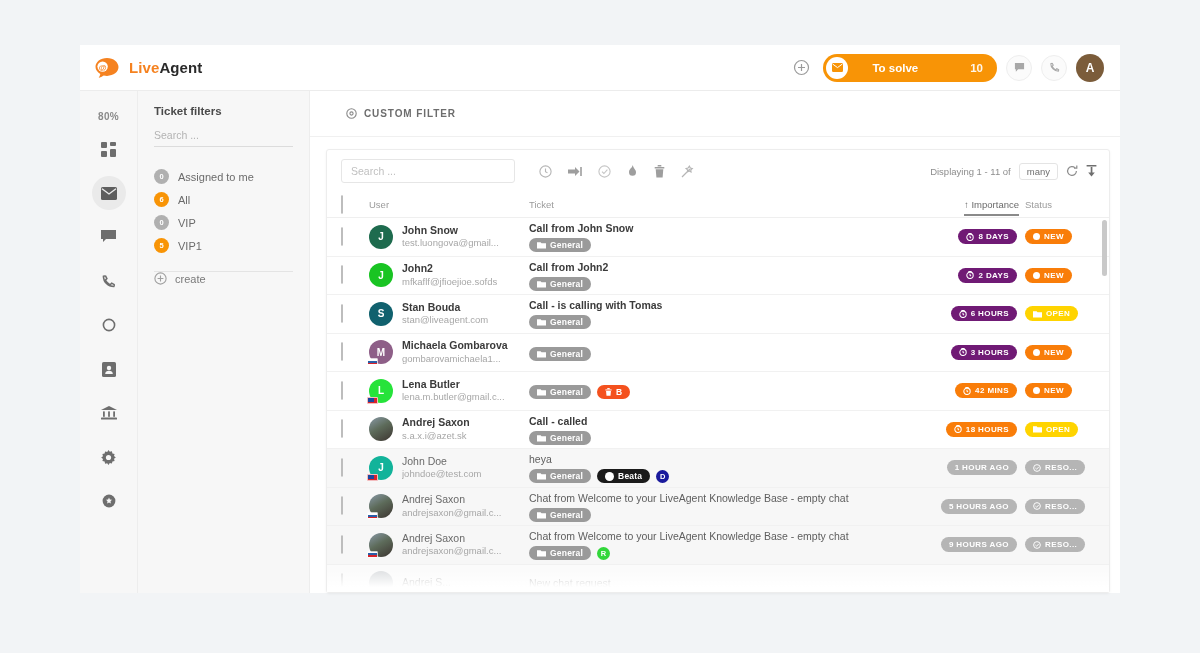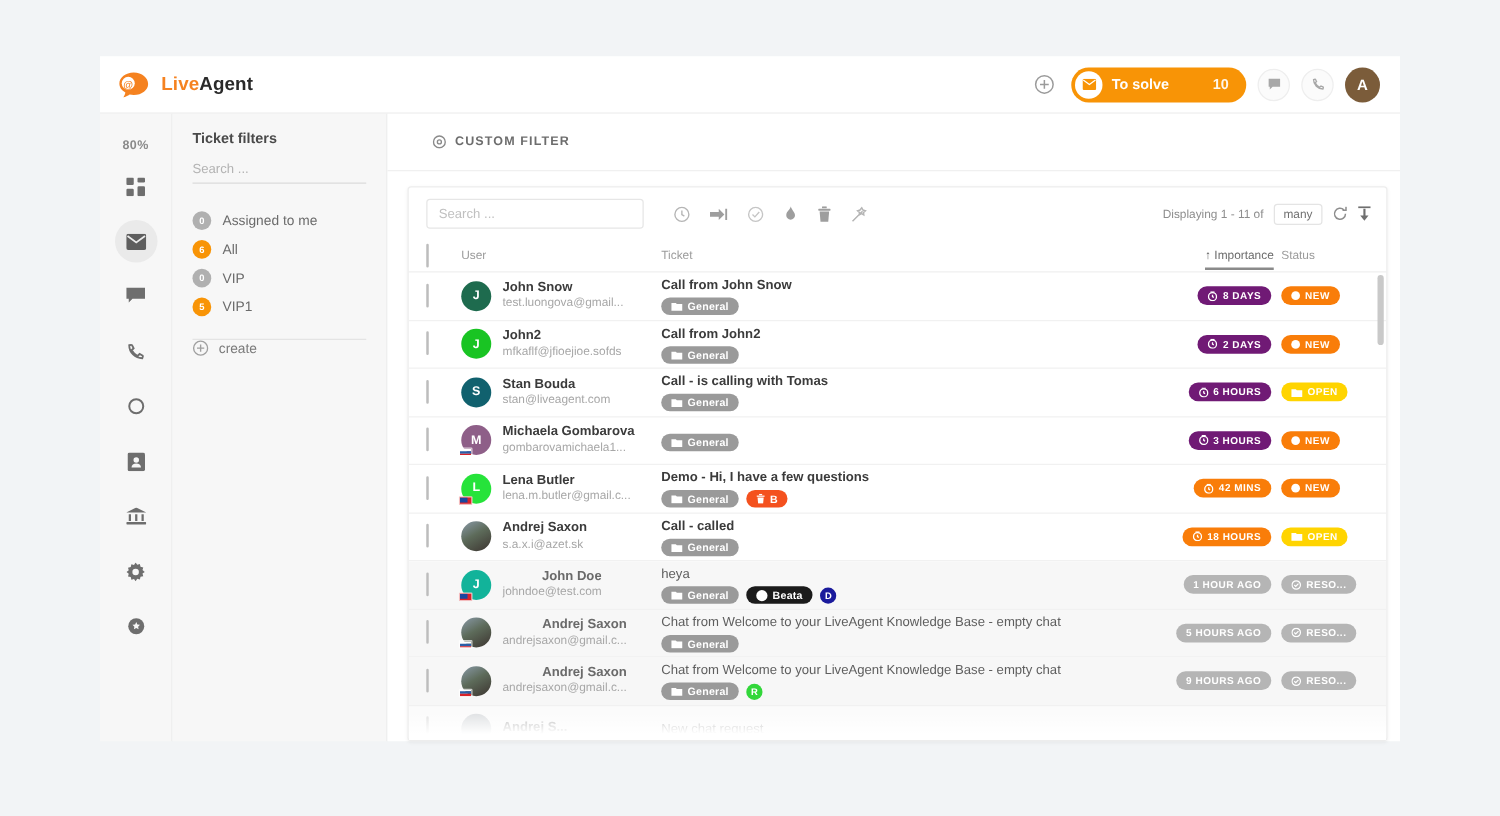--- a/index.html
+++ b/index.html
@@ -30,21 +30,21 @@
   .topbar-right { margin-left: auto; display: flex; align-items: center; gap: 9px; }
   .circ-btn {
     width: 26px; height: 26px; border-radius: 50%;
     background: #fbfbfb; border: 1px solid #eee;
     display: flex; align-items: center; justify-content: center;
     color: #9b9b9b; cursor: pointer;
   }
   .circ-btn.plain { background: transparent; border: none; }
   .tosolve {
     height: 28px; border-radius: 14px; background: #f89406;
-    display: flex; align-items: center; gap: 7px;
+    display: flex; align-items: center; gap: 24px;
     padding: 0 14px 0 3px; cursor: pointer;
   }
   .tosolve .bubble {
     width: 22px; height: 22px; border-radius: 50%; background: #fff;
     display: flex; align-items: center; justify-content: center;
   }
   .tosolve-label { color: #fff; font-size: 11.5px; font-weight: bold; }
   .tosolve-count { color: #fff; font-size: 11.5px; font-weight: bold; opacity: .92; margin-left: 28px; }
   .avatar-top {
     width: 28px; height: 28px; border-radius: 50%; background: #7b5c3a;
@@ -156,21 +156,21 @@
     border: 1px solid rgba(255,255,255,.7);
   }
   .flag-sk div:nth-child(1){flex:1;background:#fff}
   .flag-sk div:nth-child(2){flex:1;background:#2b5ea7}
   .flag-sk div:nth-child(3){flex:1;background:#d8232a}
   .flag-tw { background: #d8232a; }
   .flag-tw .canton { width: 6px; height: 4px; background: #1a47a0; }
   .user-cell { display: flex; align-items: center; gap: 9px; }
   .uname { font-size: 10.5px; font-weight: bold; color: #3b3b3b; line-height: 1.3;
            white-space: nowrap; overflow: hidden; text-overflow: ellipsis; max-width: 118px; }
-  .uname.read { font-weight: bold; color: #6a6a6a; text-align: right; }
+  .uname.read { font-weight: normal; color: #6a6a6a; }
   .umail { font-size: 9.5px; color: #a7a7a7; line-height: 1.35;
            white-space: nowrap; overflow: hidden; text-overflow: ellipsis; max-width: 118px; }
   .subject { font-size: 10.5px; font-weight: bold; color: #3b3b3b; line-height: 1.35;
              white-space: nowrap; overflow: hidden; text-overflow: ellipsis; }
   .subject.read { font-weight: normal; color: #5e5e5e; }
   .tags { display: flex; align-items: center; gap: 6px; margin-top: 3px; }
   .tag {
     height: 14px; border-radius: 7px; padding: 0 8px;
     display: flex; align-items: center; gap: 4px;
     font-size: 8.5px; color: #fff; font-weight: bold; letter-spacing: .2px;
@@ -597,21 +597,20 @@
               <div class="c-user user-cell">
                 <span class="avatar" style="background:#26e33a">L<span class="flagdot flag-tw">
                     <span class="canton"></span>
                   </span></span>
                 <span style="min-width:0">
                   <div class="uname">Lena Butler</div>
                   <div class="umail">lena.m.butler@gmail.c...</div>
                 </span>
               </div>
               <div class="c-ticket">
-                <div class="subject">Demo - Hi, I have a few questions</div>
                 <div class="tags">
                   <span class="tag dept">
                     <svg width="9" height="8" viewBox="0 0 10 8" fill="#fff">
                       <path d="M0 1h4l1 1h5v6H0z"></path>
                     </svg>
                     <span>General</span>
                   </span>
                   <span class="tag orange">
                     <svg width="7" height="8" viewBox="0 0 8 9" fill="#fff">
                       <rect x="2.6" y="0" width="2.8" height="1.2"></rect>

